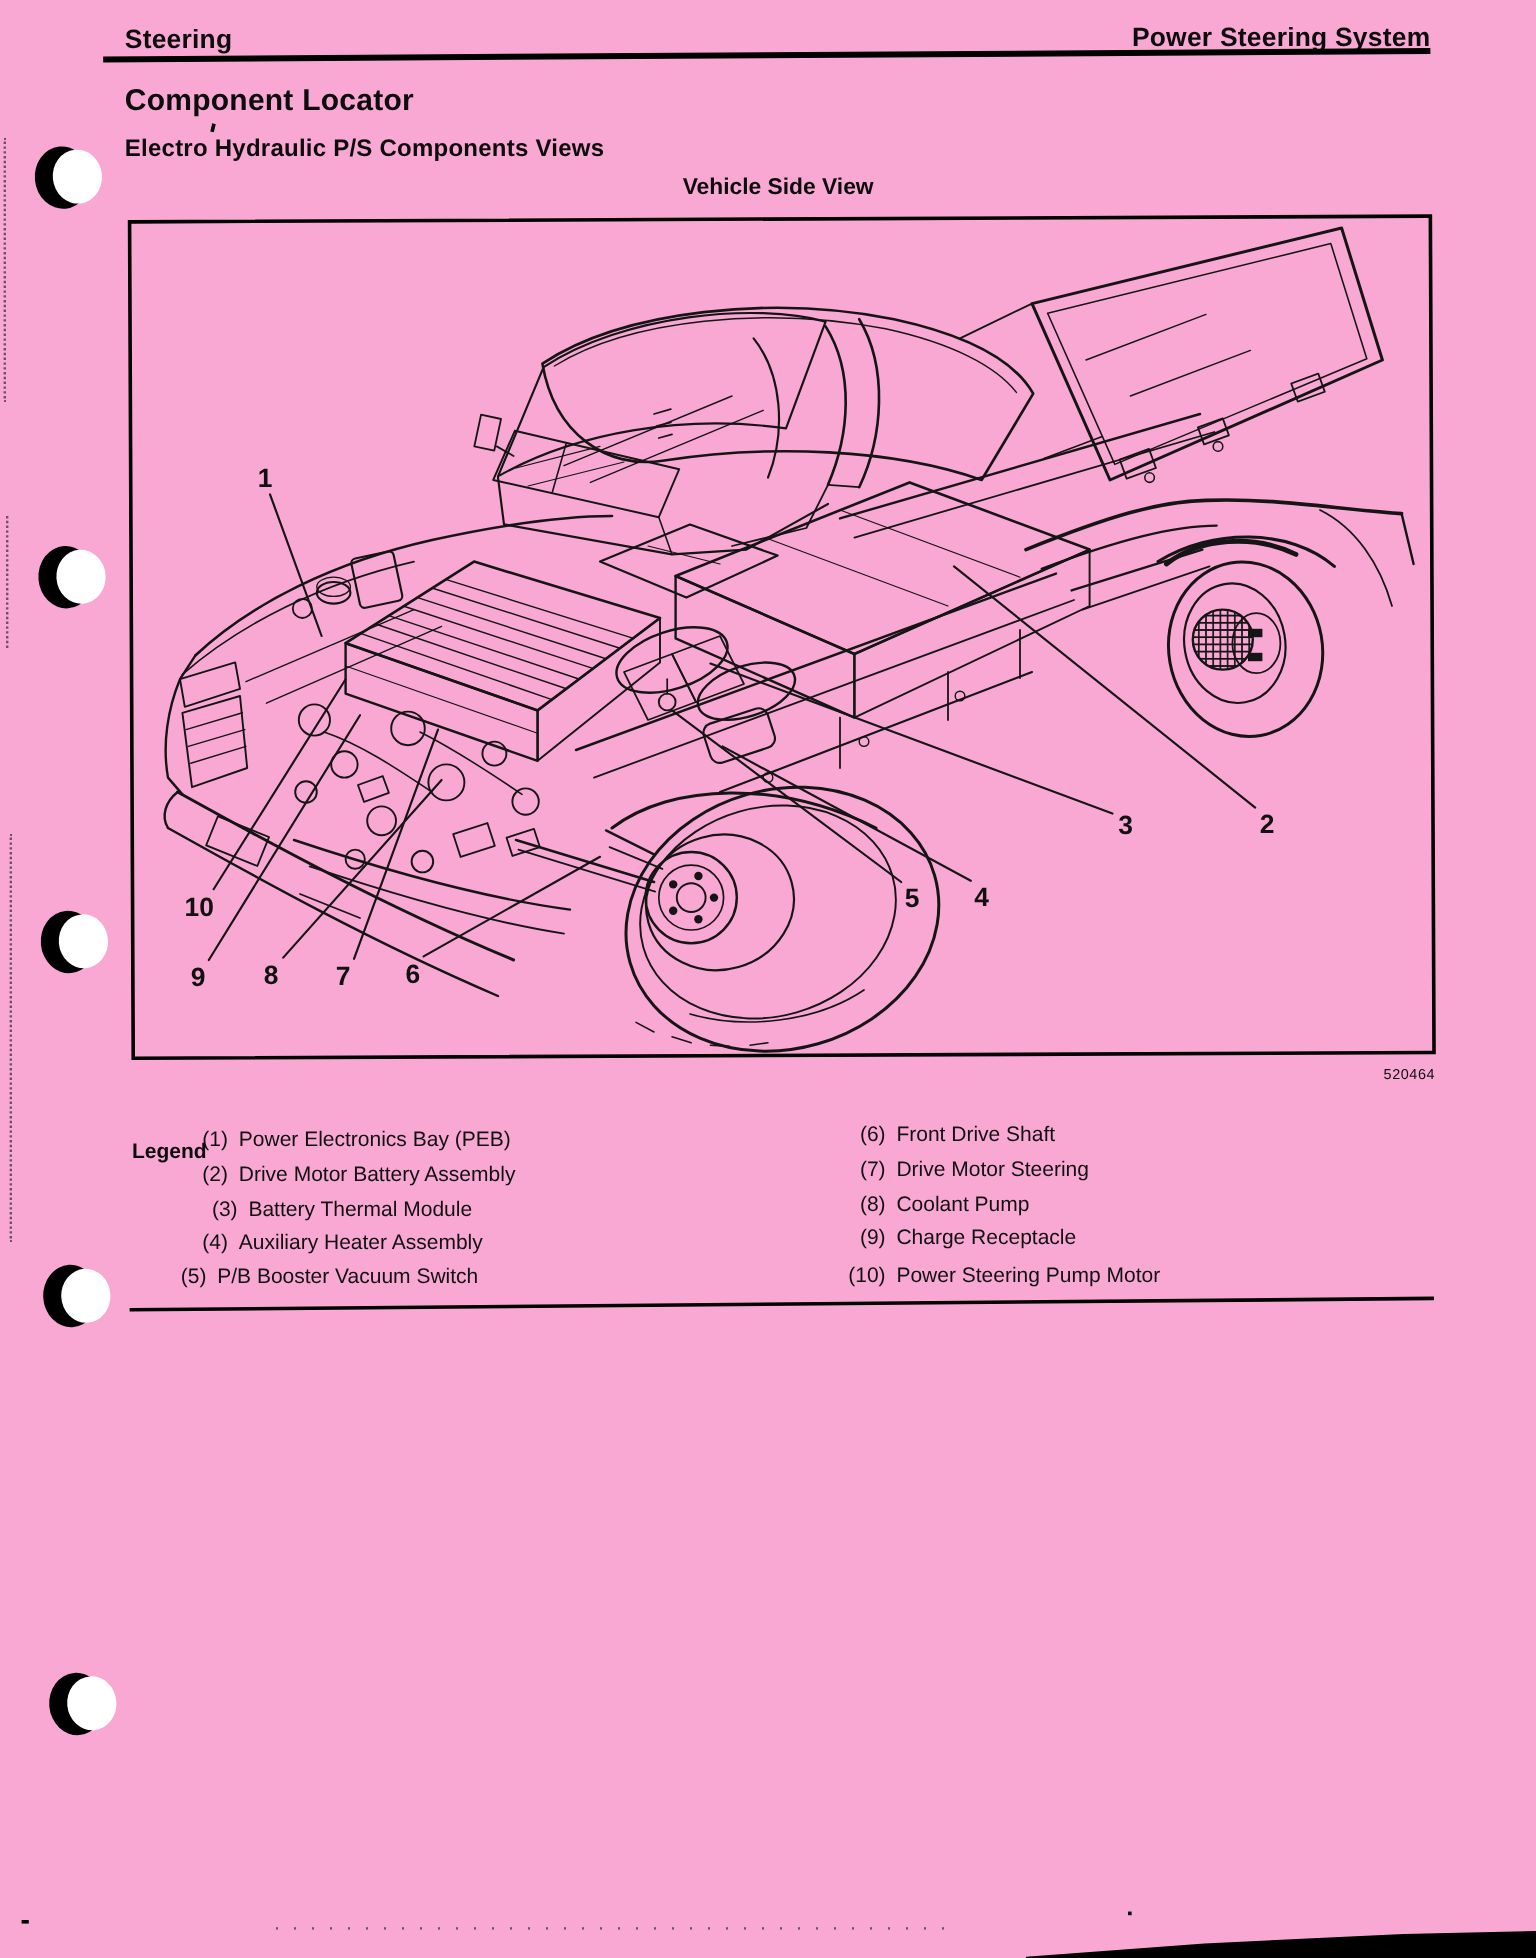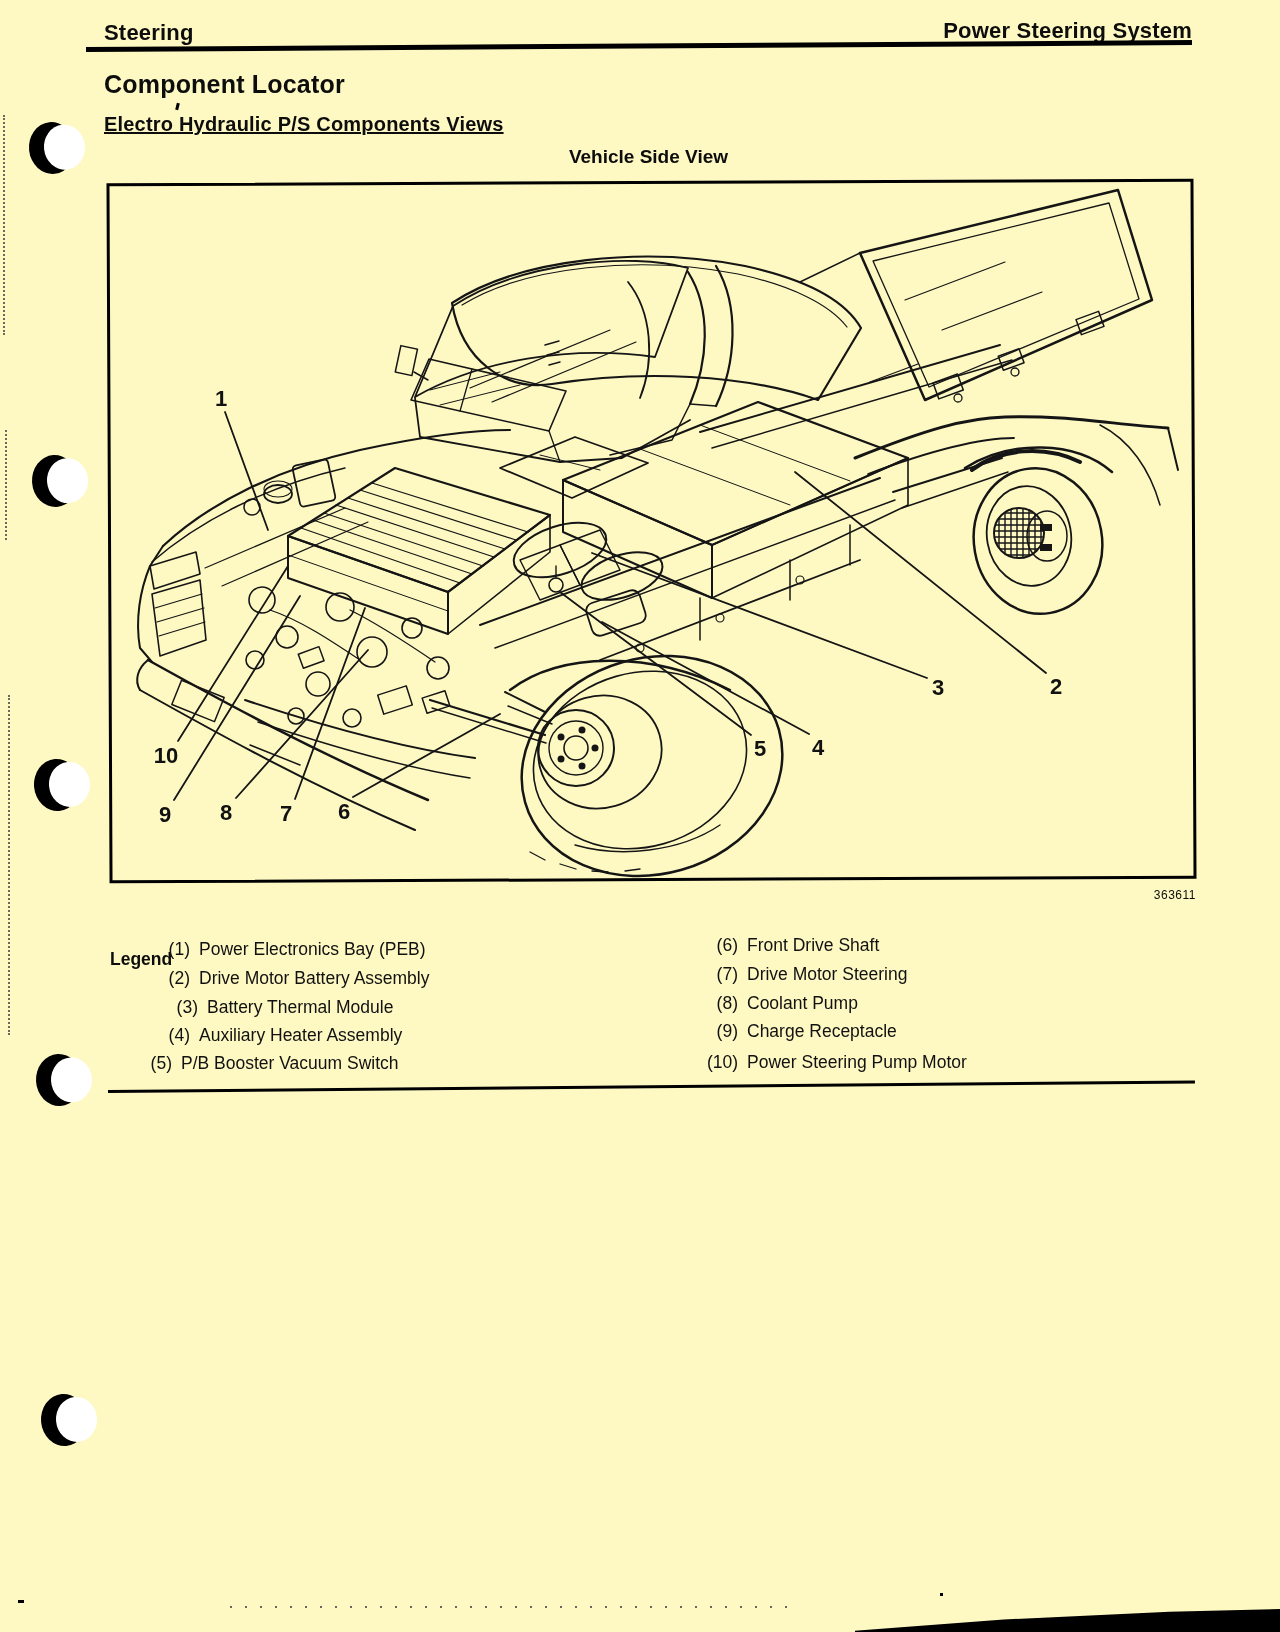--- a/index.html
+++ b/index.html
@@ -1,25 +1,25 @@
 <!DOCTYPE html>
 <html><head>
 <meta charset="utf-8">
 <title>Service Manual Page</title>
 <style>
   html,body{margin:0;padding:0;background:#ffffff;}
   .page{
-    position:relative;width:1280px;height:1632px;background:#fef9c3;overflow:hidden;
+    position:relative;width:1280px;height:1632px;background:#f9a8d4;overflow:hidden;
     font-family:"Liberation Sans","DejaVu Sans",sans-serif;color:#0d0d0d;
   }
   .abs{position:absolute;}
   .hdr{font-size:22px;font-weight:bold;letter-spacing:.2px;white-space:nowrap;}
   .rule{background:#000;}
   .h1{font-size:25px;font-weight:bold;letter-spacing:.2px;text-align:center;}
-  .h2{font-size:20px;font-weight:bold;letter-spacing:.2px;text-decoration:underline;}
+  .h2{font-size:20px;font-weight:bold;letter-spacing:.2px;}
   .figcap{font-size:19px;font-weight:bold;text-align:right;}
   .fignum{font-size:12px;letter-spacing:.5px;}
   .frame{border:3px solid #000;transform:rotate(-0.25deg);}
   .legend-h{font-size:17.5px;font-weight:bold;margin-top:32px;}
   .lrow{white-space:nowrap;font-size:17.5px;color:#111;}
   .lnum{display:inline-block;text-align:right;}
   .lnum.l{width:80px;}
   .lnum.r{width:90px;}
   .llab{margin-left:9px;text-align:center;}
   .crescent{width:46px;height:52px;}
@@ -246,21 +246,21 @@
       <text x="818" y="755">4</text>
       <text x="760" y="756">5</text>
       <text x="344" y="819">6</text>
       <text x="286" y="821">7</text>
       <text x="226" y="820">8</text>
       <text x="165" y="822">9</text>
       <text x="166" y="763">10</text>
     </g>
   </svg>
 
-  <div class="abs fignum" style="left:1106px;top:888px;width:90px;text-align:right;">363611</div>
+  <div class="abs fignum" style="left:1106px;top:888px;width:90px;text-align:right;">520464</div>
 
   <div class="abs legend-h" style="left:110px;top:917px;">Legend</div>
 
   <div class="abs lrow" style="left:110px;top:939px;">
     <span class="lnum l">(1)</span><span class="llab">Power Electronics Bay (PEB)</span>
   </div>
   <div class="abs lrow" style="left:110px;top:968px;">
     <span class="lnum l">(2)</span><span class="llab">Drive Motor Battery Assembly</span>
   </div>
   <div class="abs lrow" style="left:118px;top:997px;">

